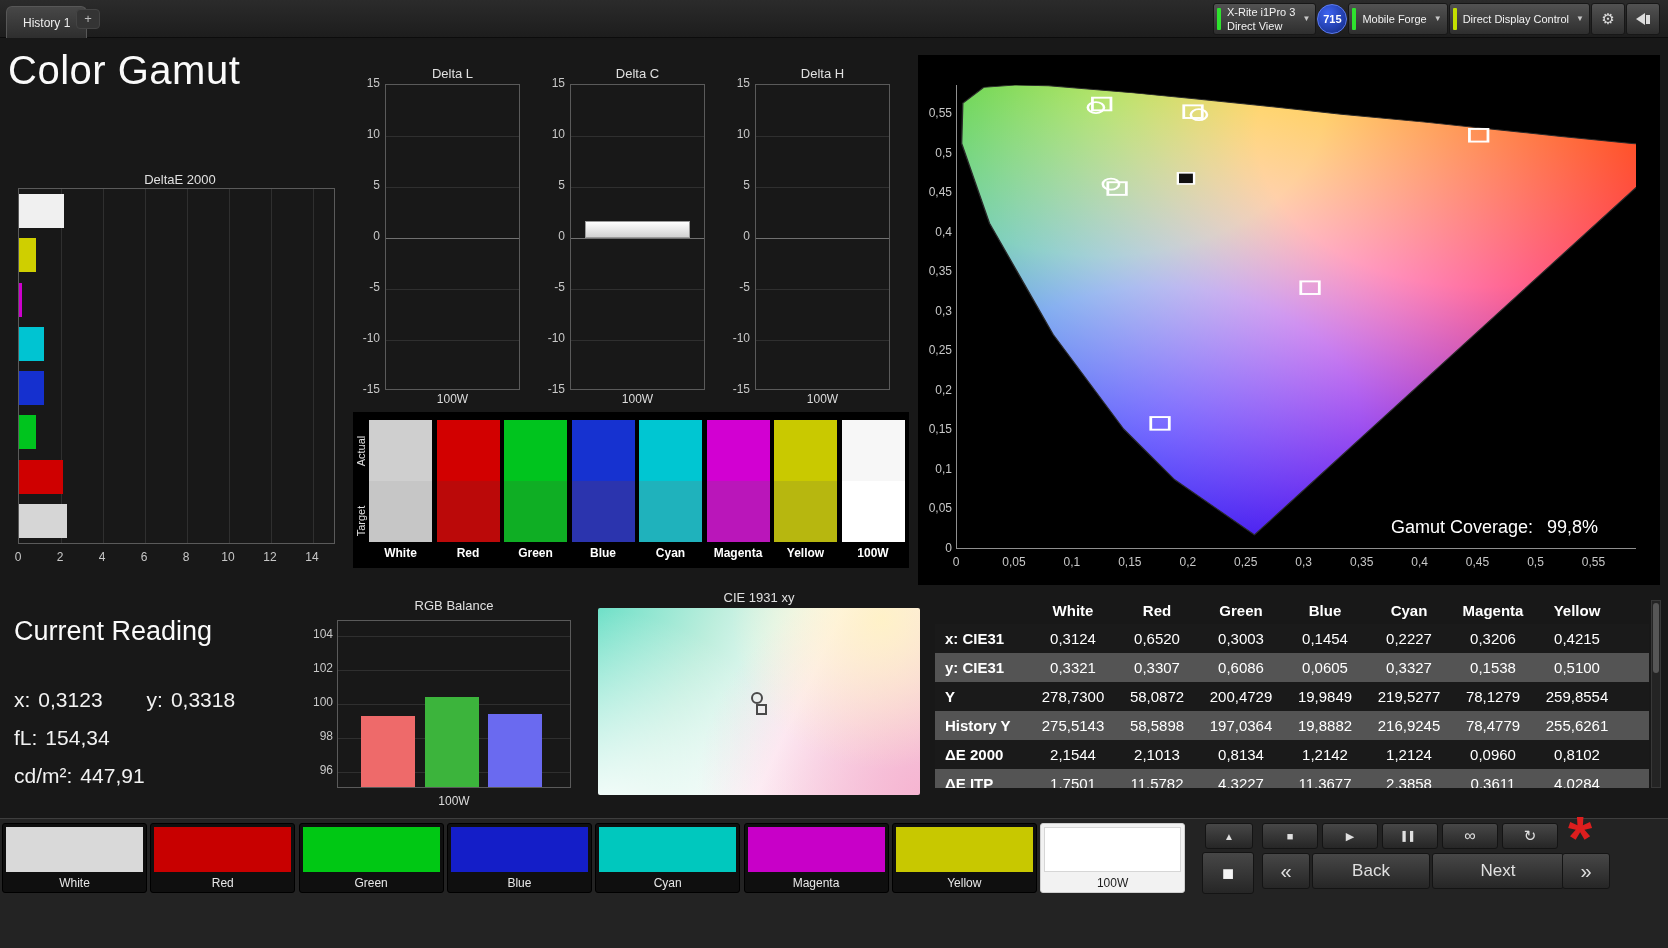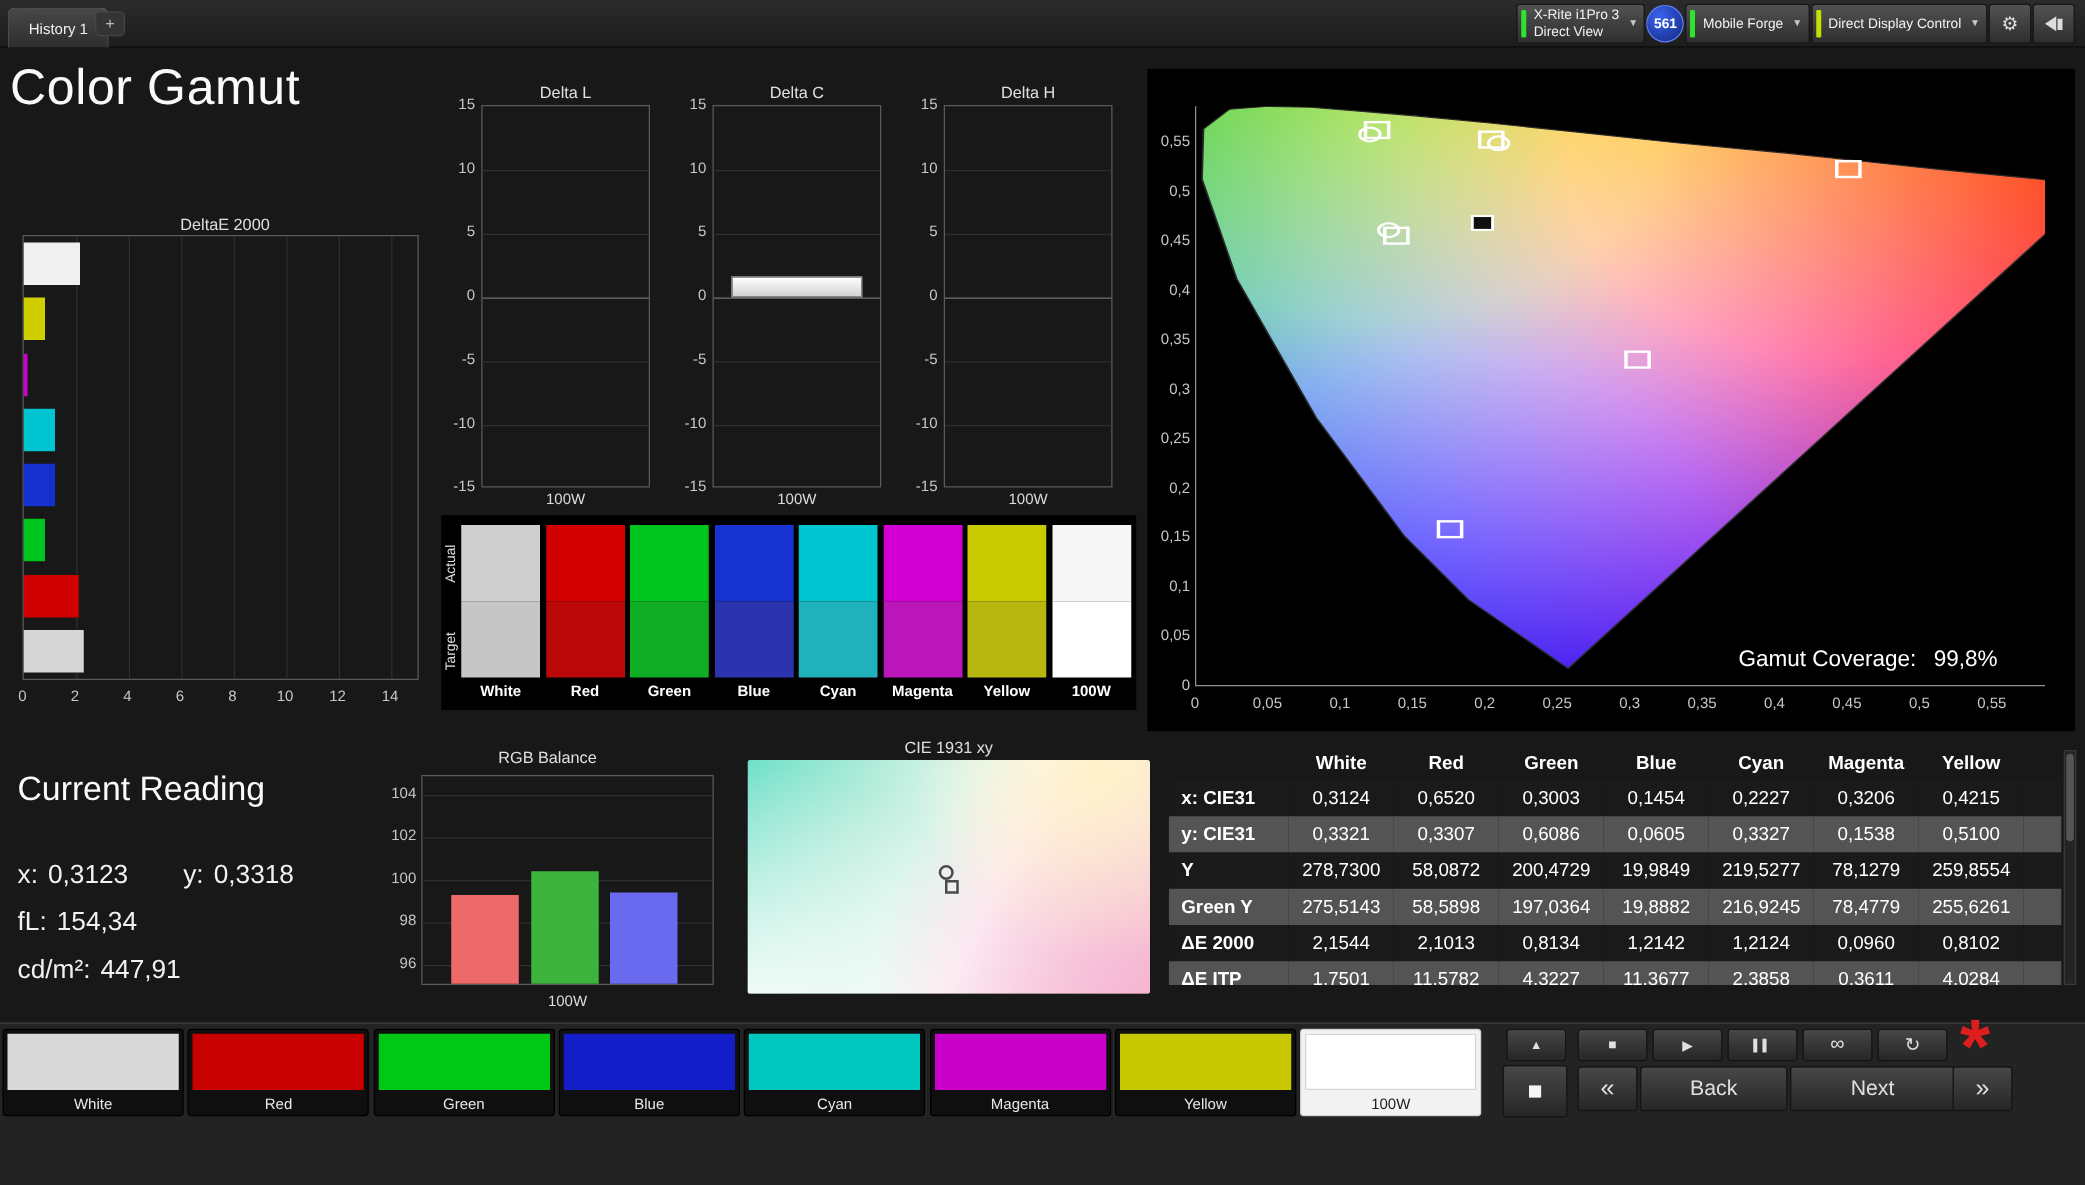--- a/index.html
+++ b/index.html
@@ -72,21 +72,21 @@
 
   
   #current-reading{position:absolute;left:14px;top:608px;width:290px;height:190px}
   #cr-title{position:absolute;left:0;top:8px;font-size:27px;font-weight:300;color:#fafafa}
   .cr-row{position:absolute;left:0;font-size:21px;color:#f2f2f2}
   .cr-val{margin-left:8px}
   #cr-xy .cr-y{margin-left:44px}
 
   
   #rgb-balance{position:absolute;left:303px;top:598px;width:270px;height:212px}
-  #rgb-title{left:0;top:0;width:270px}
+  #rgb-title{left:16px;top:0;width:270px}
   #rgb-plot{position:absolute;left:34px;top:22px;width:234px;height:168px;border:1px solid #5a5a5a}
   .rbar{position:absolute;width:54px}
   .ytick-r{position:absolute;left:0;width:30px;text-align:right;font-size:12px;color:#c8c8c8}
   #rgb-xlabel{position:absolute;left:34px;top:196px;width:234px;text-align:center;font-size:12px;color:#ddd}
 
   
   #cie1931{position:absolute;left:598px;top:590px;width:322px;height:205px}
   #cie31-title{left:0;top:0;width:322px}
   #cie31-panel{position:absolute;left:0;top:18px;width:322px;height:187px;border-radius:2px;
     background:
@@ -137,21 +137,21 @@
   <div class="addtab">+</div>
   <div id="topbar-right">
     <div class="dd">
       <span class="accent" style="background: rgb(46, 226, 46);"></span>
       <span class="dd-lines">
         <span>X-Rite i1Pro 3</span><br>
         <span>Direct View</span>
       </span>
       <span class="caret">▼</span>
     </div>
-    <div class="badge">561</div>
+    <div class="badge">715</div>
     <div class="dd">
       <span class="accent" style="background: rgb(46, 226, 46);"></span>
       <span class="dd-lines"><span>Mobile Forge</span></span>
       <span class="caret">▼</span>
     </div>
     <div class="dd">
       <span class="accent" style="background: rgb(195, 224, 0);"></span>
       <span class="dd-lines"><span>Direct Display Control</span></span>
       <span class="caret">▼</span>
     </div>
@@ -444,21 +444,21 @@
       <div class="trow-cell row-light">0,3</div>
       <div class="trow-cell tlabel row-dark">Y</div>
       <div class="trow-cell row-dark">278,7300</div>
       <div class="trow-cell row-dark">58,0872</div>
       <div class="trow-cell row-dark">200,4729</div>
       <div class="trow-cell row-dark">19,9849</div>
       <div class="trow-cell row-dark">219,5277</div>
       <div class="trow-cell row-dark">78,1279</div>
       <div class="trow-cell row-dark">259,8554</div>
       <div class="trow-cell row-dark">52</div>
-      <div class="trow-cell tlabel row-light">Green Y</div>
+      <div class="trow-cell tlabel row-light">History Y</div>
       <div class="trow-cell row-light">275,5143</div>
       <div class="trow-cell row-light">58,5898</div>
       <div class="trow-cell row-light">197,0364</div>
       <div class="trow-cell row-light">19,8882</div>
       <div class="trow-cell row-light">216,9245</div>
       <div class="trow-cell row-light">78,4779</div>
       <div class="trow-cell row-light">255,6261</div>
       <div class="trow-cell row-light">52</div>
       <div class="trow-cell tlabel row-dark">ΔE 2000</div>
       <div class="trow-cell row-dark">2,1544</div>

